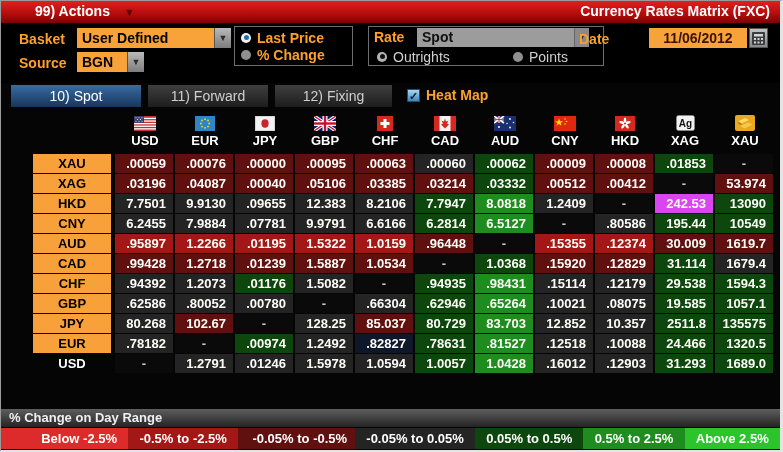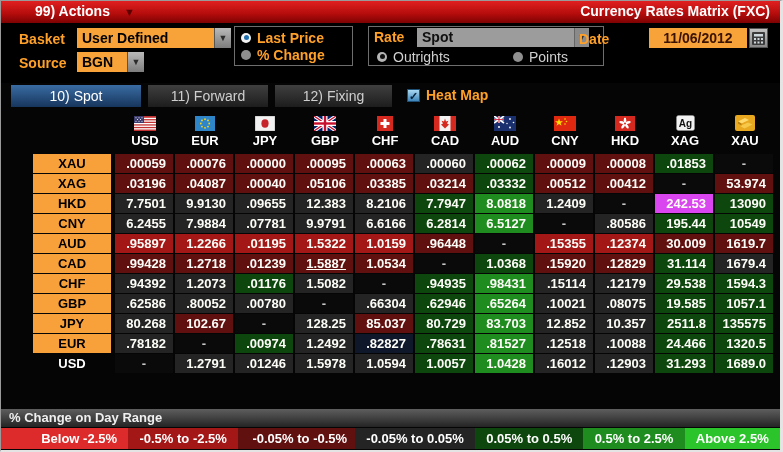--- a/index.html
+++ b/index.html
@@ -376,21 +376,21 @@
           <div class="mcell" style="background: rgb(163, 23, 23);">.15355</div>
           <div class="mcell" style="background: rgb(163, 23, 23);">.12374</div>
           <div class="mcell" style="background: rgb(97, 16, 16);">30.009</div>
           <div class="mcell" style="background: rgb(97, 16, 16);">1619.7</div>
         </div>
         <div class="mrow">
           <div class="rowlab">CAD</div>
           <div class="mcell" style="background: rgb(97, 16, 16);">.99428</div>
           <div class="mcell" style="background: rgb(97, 16, 16);">1.2718</div>
           <div class="mcell" style="background: rgb(97, 16, 16);">.01239</div>
-          <div class="mcell" style="background: rgb(97, 16, 16); text-decoration: underline;">1.5887</div>
+          <div class="mcell" style="background: rgb(97, 16, 16);">1.5887</div>
           <div class="mcell" style="background: rgb(97, 16, 16);">1.0534</div>
           <div class="mcell dash" style="background: rgb(10, 10, 10);">-</div>
           <div class="mcell" style="background: rgb(14, 71, 14);">1.0368</div>
           <div class="mcell" style="background: rgb(97, 16, 16);">.15920</div>
           <div class="mcell" style="background: rgb(97, 16, 16);">.12829</div>
           <div class="mcell" style="background: rgb(14, 71, 14);">31.114</div>
           <div class="mcell" style="background: rgb(36, 36, 36);">1679.4</div>
         </div>
         <div class="mrow">
           <div class="rowlab">CHF</div>

